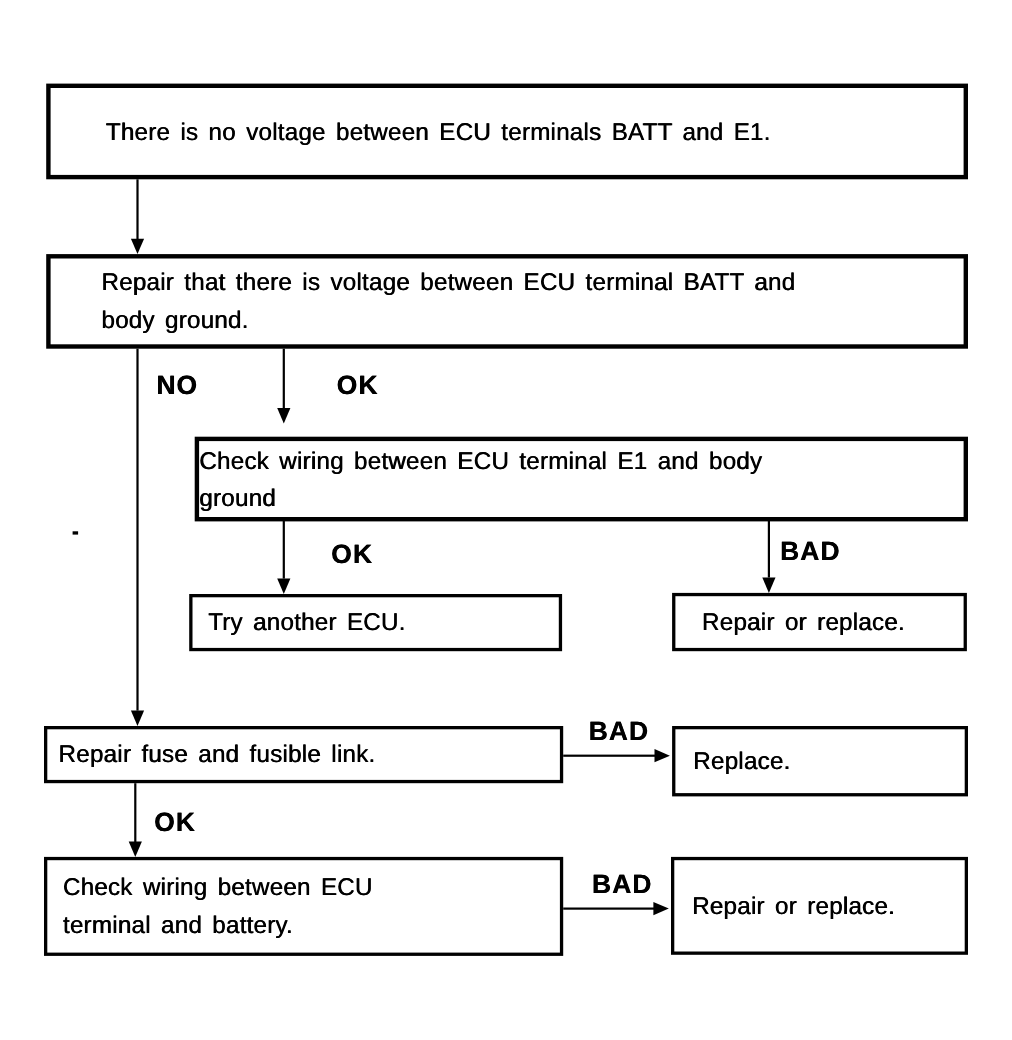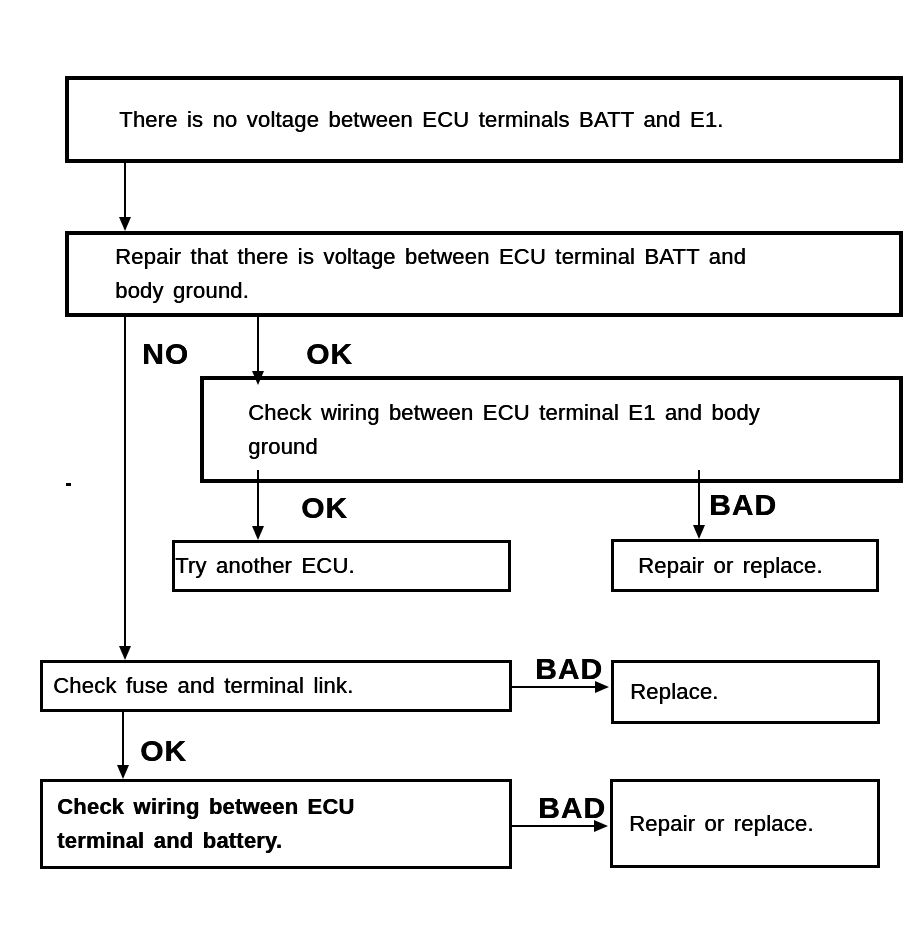--- a/index.html
+++ b/index.html
@@ -19,24 +19,24 @@
     background: #fff;
     display: flex;
     align-items: center;
     font-size: 22px;
     line-height: 34px;
     white-space: pre-line;
     word-spacing: 3px;
     letter-spacing: 0.2px;
     text-shadow: 0.5px 0 0 #000;
   }
-  .node.big { border-width: 4px; margin-left: 23px; }
+  .node.big { border-width: 4px; }
   .edge-label {
     position: absolute;
-    font-size: 30px;
+    font-size: 24px;
     font-weight: bold;
     letter-spacing: 1px;
     text-shadow: 0.4px 0 0 #000;
   }
   .vline { position: absolute; width: 2px; background: #000; }
   .hline { position: absolute; height: 2px; background: #000; }
   .arr-down {
     position: absolute; width: 0; height: 0;
     border-left: 6px solid transparent;
     border-right: 6px solid transparent;
@@ -53,32 +53,32 @@
 </head>
 <body>
 
 <div class="canvas">
 
   <div class="node big" style="left:42px; top:76px; width:838px; height:87px; padding-left:50px;">There is no voltage between ECU terminals BATT and E1.</div>
 
   <div class="node big" style="left:42px; top:231px; width:838px; height:86px; padding-left:46px;">Repair that there is voltage between ECU terminal BATT and
 body ground.</div>
 
-  <div class="node big" style="left:177px; top:376px; width:703px; height:107px; padding-left:44px;">Check wiring between ECU terminal E1 and body
+  <div class="node big" style="left:177px; top:397px; width:703px; height:77px; ">Check wiring between ECU terminal E1 and body
 ground</div>
 
-  <div class="node" style="left:172px; top:540px; width:339px; height:52px; ">Try another ECU.</div>
+  <div class="node" style="left:172px; top:540px; width:339px; height:52px; padding-left:14px;">Try another ECU.</div>
 
   <div class="node" style="left:611px; top:539px; width:268px; height:53px; padding-left:24px;">Repair or replace.</div>
 
-  <div class="node" style="left:40px; top:660px; width:472px; height:52px; padding-left:10px;">Check fuse and terminal link.</div>
+  <div class="node" style="left:40px; top:660px; width:472px; height:52px; padding-left:10px;">Repair fuse and fusible link.</div>
 
   <div class="node" style="left:611px; top:660px; width:269px; height:64px; padding-left:16px;">Replace.</div>
 
-  <div class="node" style="left:40px; top:779px; width:472px; height:90px; padding-left:14px;font-weight:bold;">Check wiring between ECU
+  <div class="node" style="left:40px; top:779px; width:472px; height:90px; padding-left:14px;">Check wiring between ECU
 terminal and battery.</div>
 
   <div class="node" style="left:610px; top:779px; width:270px; height:89px; padding-left:16px;">Repair or replace.</div>
 
   <div class="vline" style="left:124px; top:163px; height:55px;"></div>
   <div class="arr-down" style="left:119px; top:217px;"></div>
 
   <div class="vline" style="left:124px; top:317px; height:329px;"></div>
   <div class="arr-down" style="left:119px; top:646px;"></div>
   <div class="edge-label" style="left:142px; top:337px;">NO</div>

